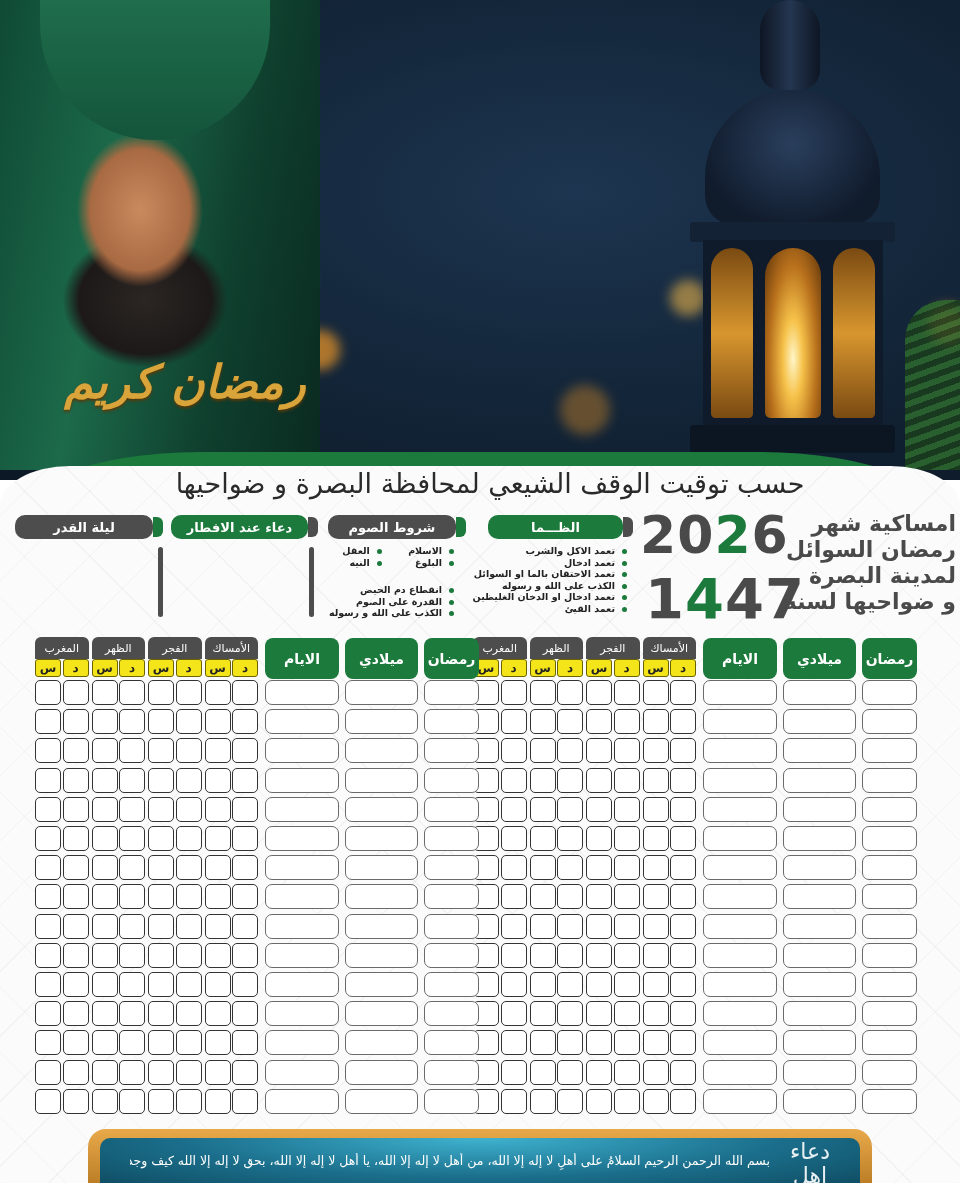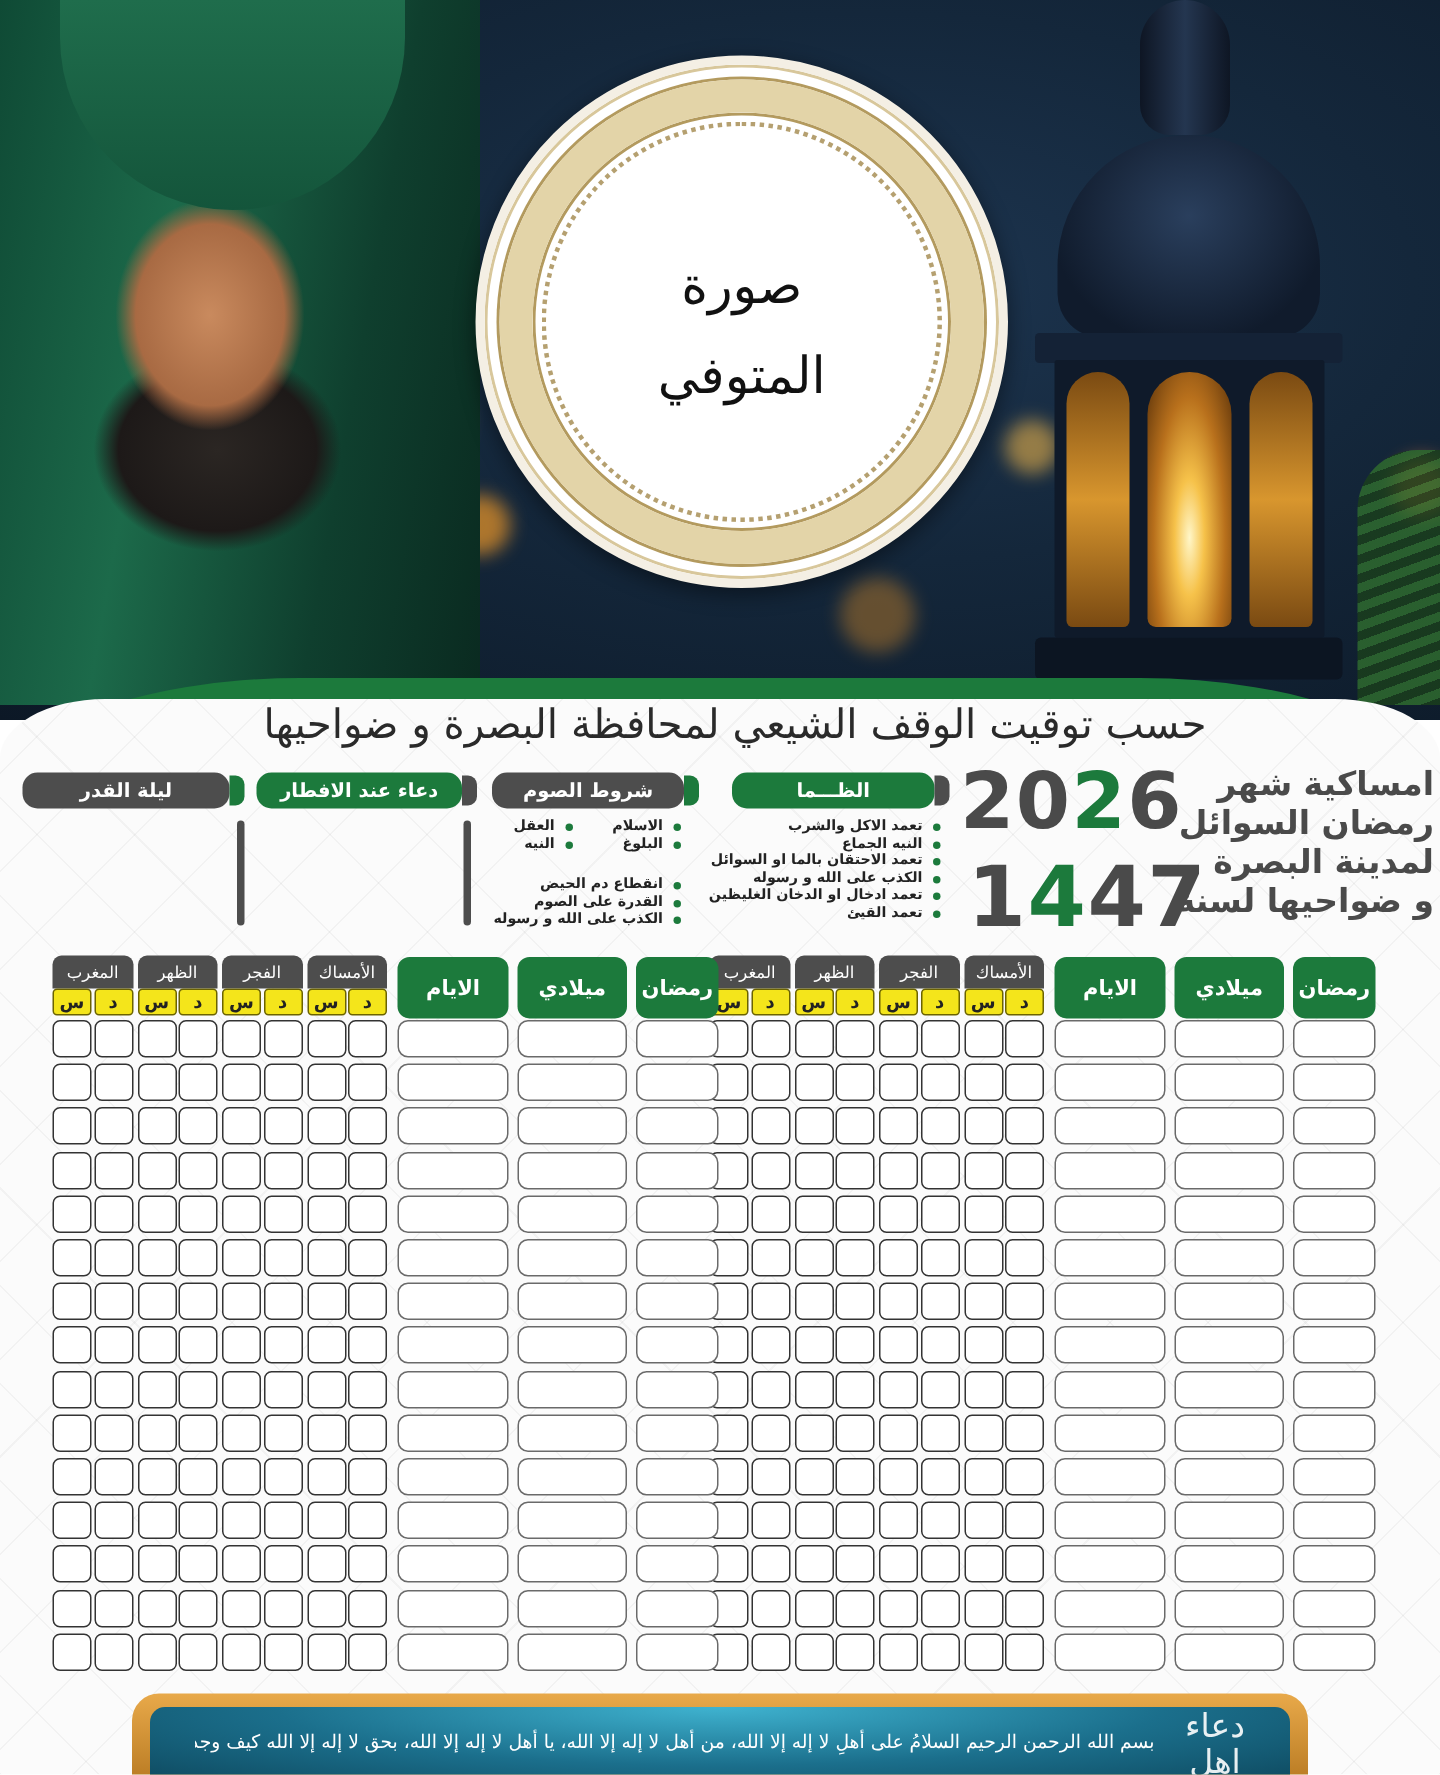--- a/index.html
+++ b/index.html
@@ -127,29 +127,22 @@
 <div class="hero">
   <div class="bokeh" style="left:250px;top:250px;width:60px;height:60px;background:#e9b24a;"></div>
   <div class="bokeh" style="left:300px;top:330px;width:40px;height:40px;background:#d48a2a;"></div>
   <div class="bokeh" style="left:560px;top:385px;width:50px;height:50px;background:#b77a2a;opacity:.5"></div>
   <div class="bokeh" style="left:928px;top:305px;width:40px;height:40px;background:#e07b3c;"></div>
   <div class="bokeh" style="left:670px;top:280px;width:36px;height:36px;background:#e9b24a;opacity:.6"></div>
 
   <div class="portrait">
     <div class="scarf"></div>
   </div>
-
-  <div class="photo-frame">
-    <div class="ring1"></div>
-    <div class="ring2"></div>
-    <div class="label">
-      <div>صورة</div>
-      <div>المتوفي</div>
-    </div>
-  </div>
+  <div class="ramadan-script">رمضان كريم</div>
+
 
   <div class="lantern">
     <div class="cap"></div>
     <div class="dome"></div>
     <div class="rim"></div>
     <div class="body">
       <div class="glass" style="left:8px;width:42px;background:linear-gradient(180deg,#7a4a12,#d8962e,#7a4a12);"></div>
       <div class="glass" style="left:62px;width:56px;background:radial-gradient(ellipse at 50% 65%,#fff6c8 0%,#f6c24a 25%,#b8701c 60%,#5a320a 100%);"></div>
       <div class="glass" style="left:130px;width:42px;background:linear-gradient(180deg,#7a4a12,#d8962e,#7a4a12);"></div>
     </div>
@@ -176,21 +169,21 @@
   <span>1</span><span class="g">4</span><span>4</span><span>7</span>
 </div>
 
 <div class="panel" style="left:488px;width:135px;">
   <div class="pill green">
     <span>الظـــما</span>
     <span class="tab gray"></span>
   </div>
   <ul class="bullets" style="margin-right:-6px;">
     <li>تعمد الاكل والشرب</li>
-    <li>النيه الجماع</li>
+    <li>تعمد ادخال</li>
     <li>تعمد الاحتقان بالما او السوائل</li>
     <li>الكذب على الله و رسوله</li>
     <li>تعمد ادخال او الدخان الغليظين</li>
     <li>تعمد القيئ</li>
   </ul>
 </div>
 
 <div class="panel" style="left:328px;width:128px;">
   <div class="pill gray">
     <span>شروط الصوم</span>

